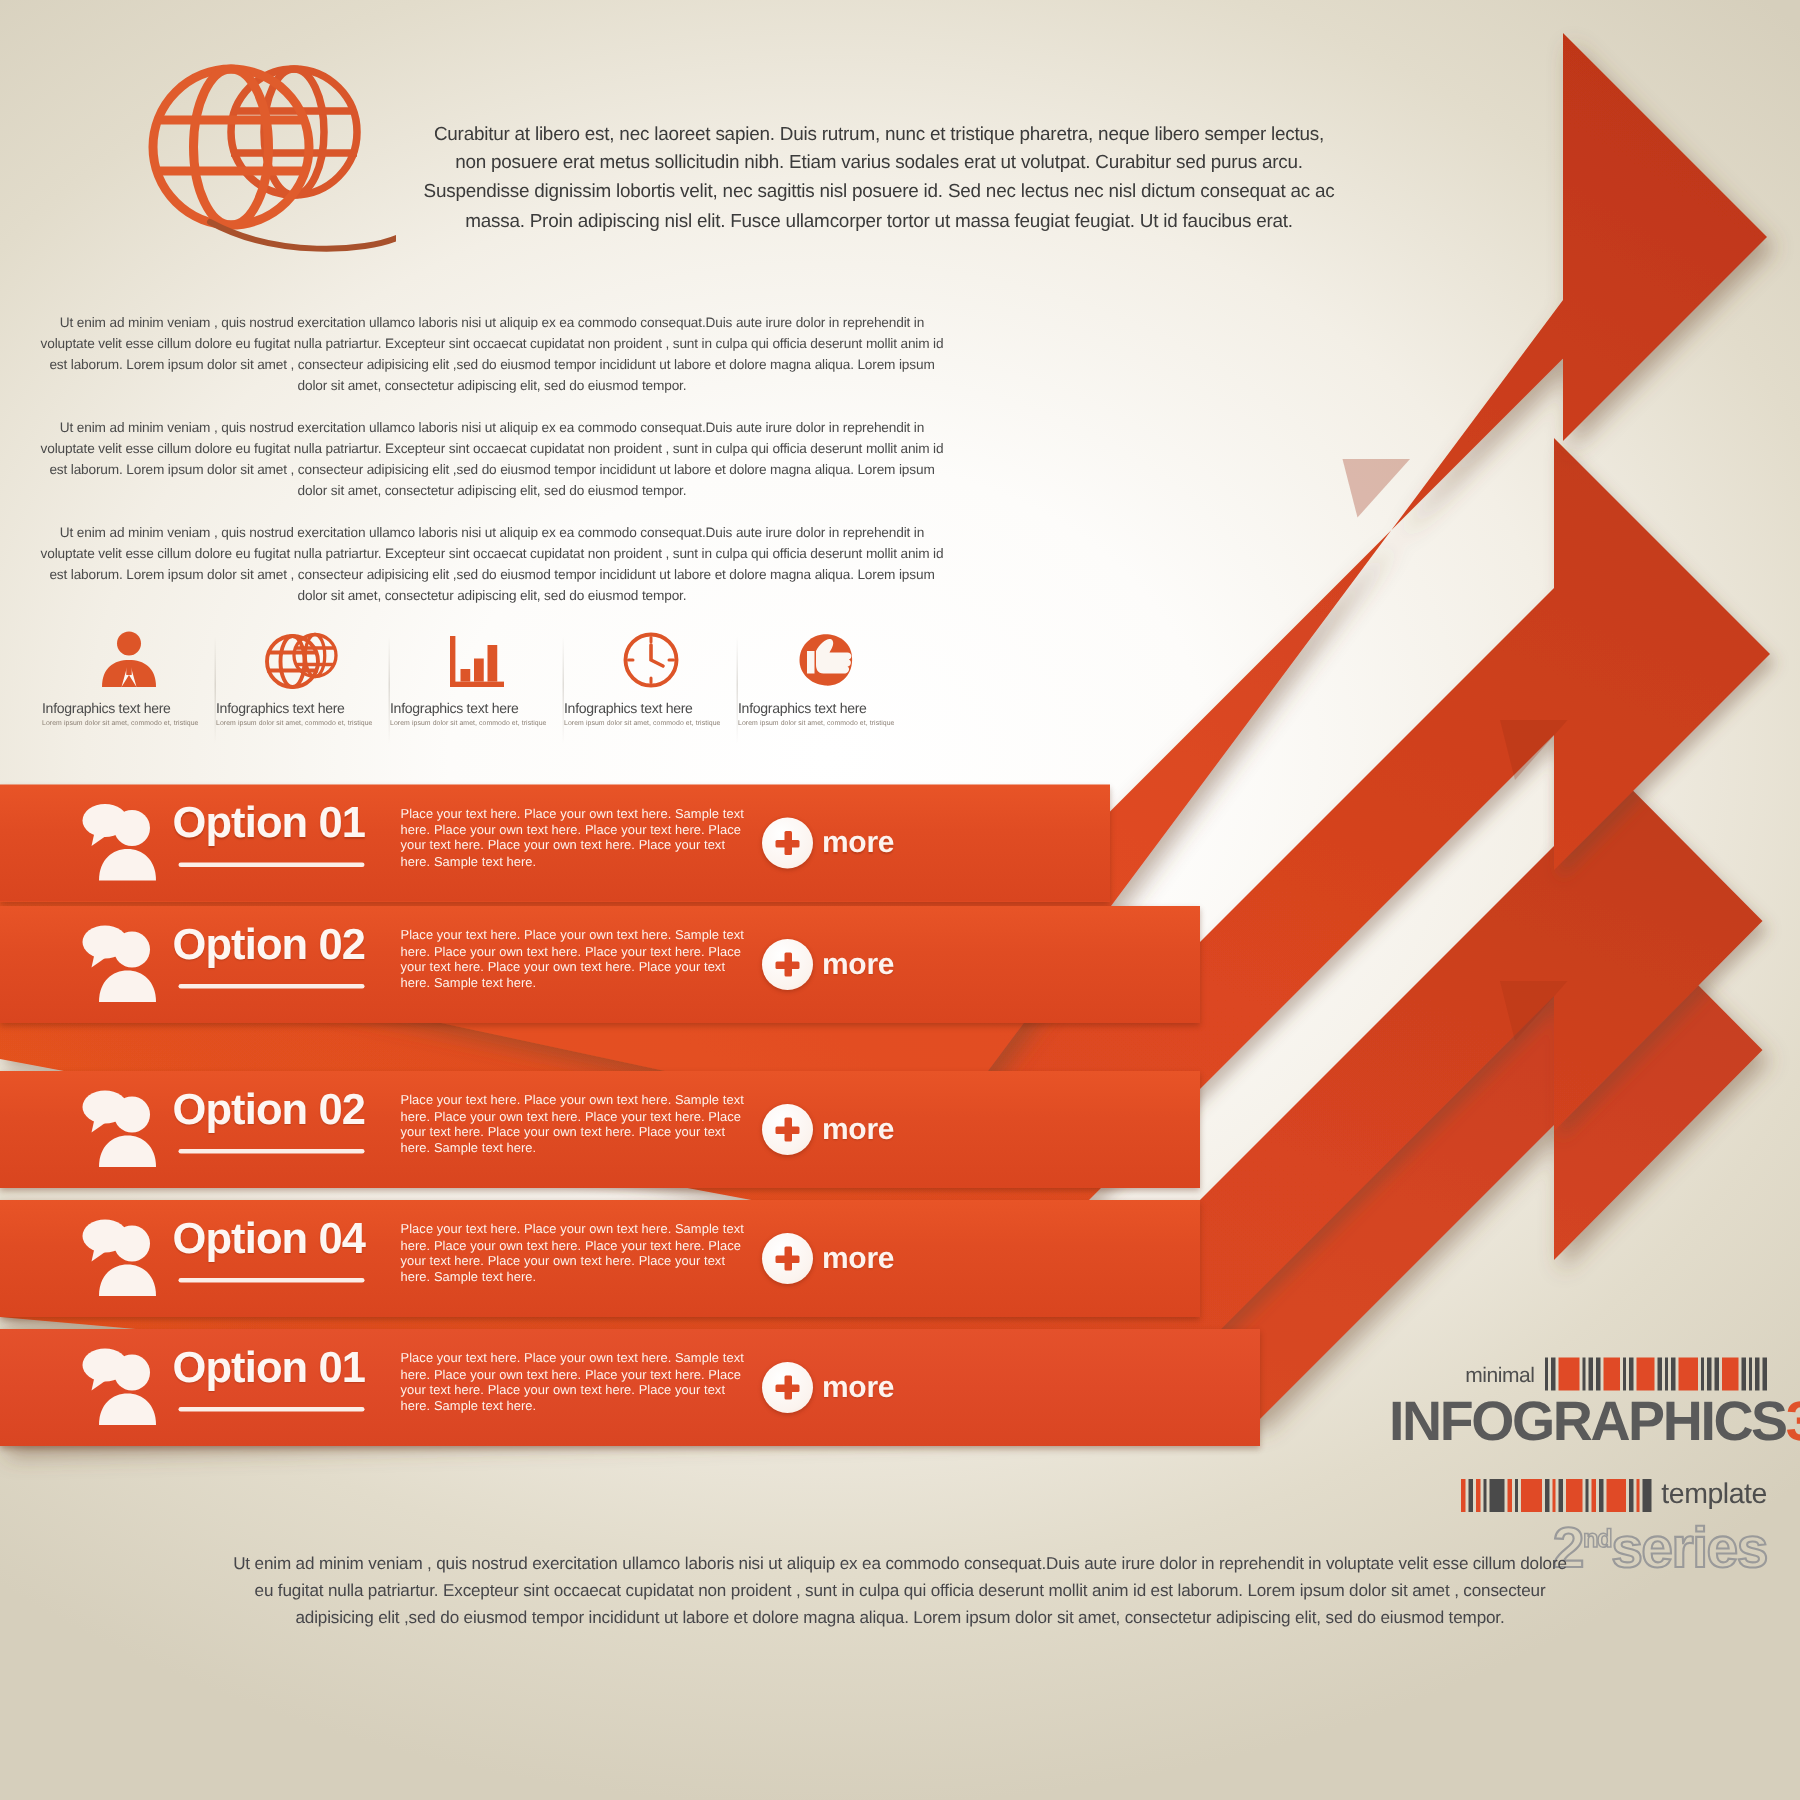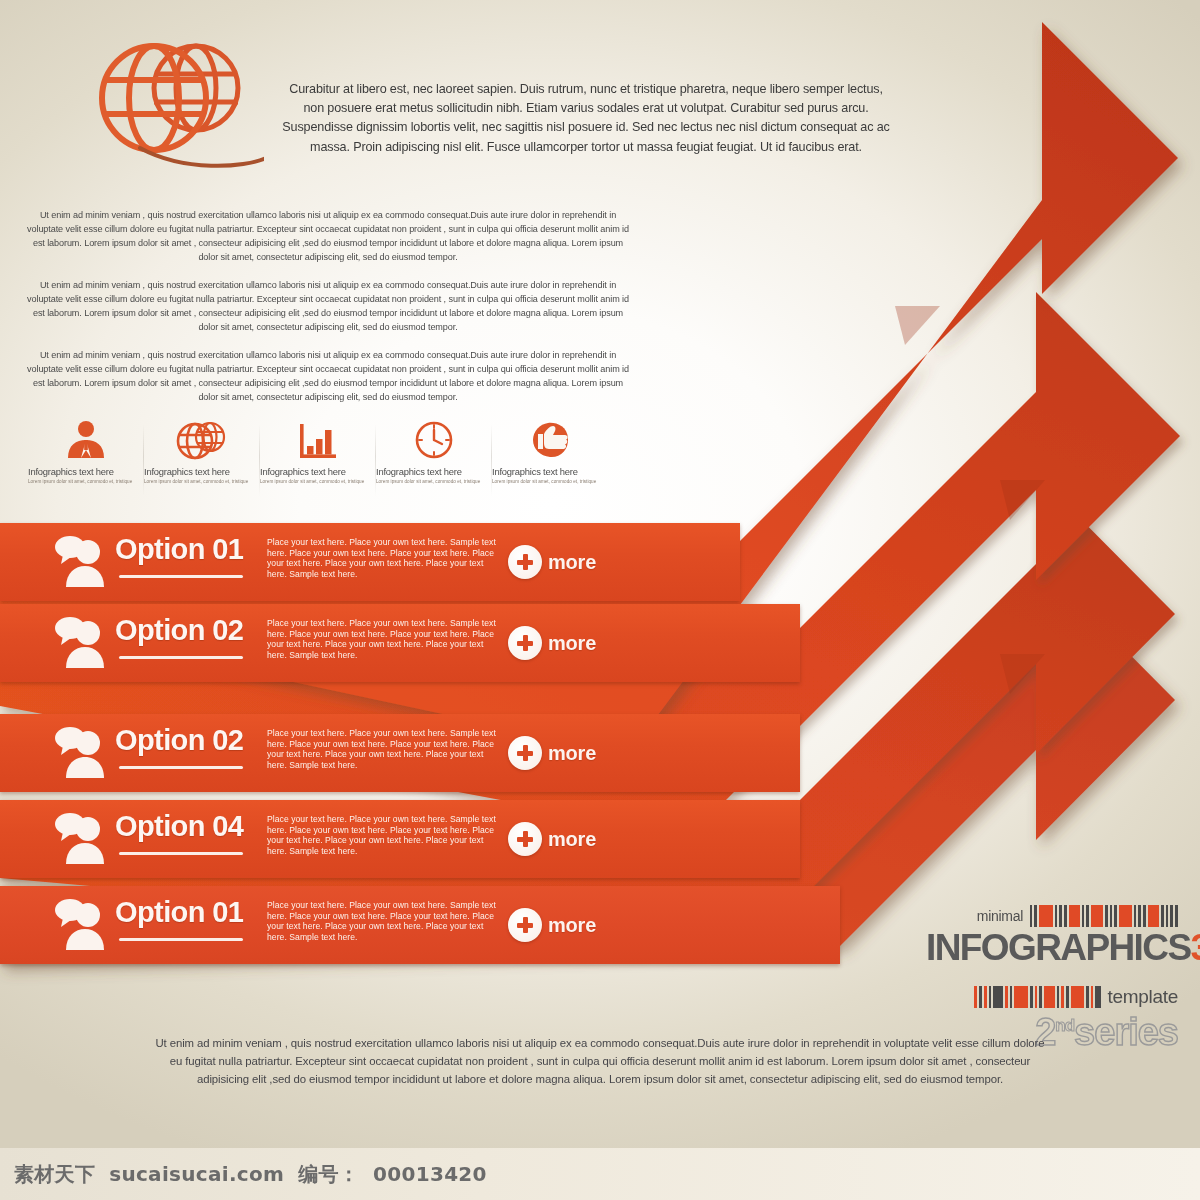--- a/index.html
+++ b/index.html
@@ -597,20 +597,14 @@
       <span class="brand-template">template</span>
     </div>
 
     <div id="brand-series">
       <span>2</span><sup>nd</sup><span>series</span>
     </div>
   </div>
 
   <div id="footer-text">Ut enim ad minim veniam , quis nostrud exercitation ullamco laboris nisi ut aliquip ex ea commodo consequat.Duis aute irure dolor in reprehendit in voluptate velit esse cillum dolore eu fugitat nulla patriartur. Excepteur sint occaecat cupidatat non proident , sunt in culpa qui officia deserunt mollit anim id est laborum. Lorem ipsum dolor sit amet , consecteur adipisicing elit ,sed do eiusmod tempor incididunt ut labore et dolore magna aliqua. Lorem ipsum dolor sit amet, consectetur adipiscing elit, sed do eiusmod tempor.</div>
 
-  <div id="watermark">
-    <span class="wm-txt">素材天下</span>
-    <span class="wm-txt wm-site">sucaisucai.com</span>
-    <span class="wm-txt">编号：</span>
-    <span class="wm-txt wm-site">00013420</span>
-  </div>
 
 </div>
 
 </body></html>

